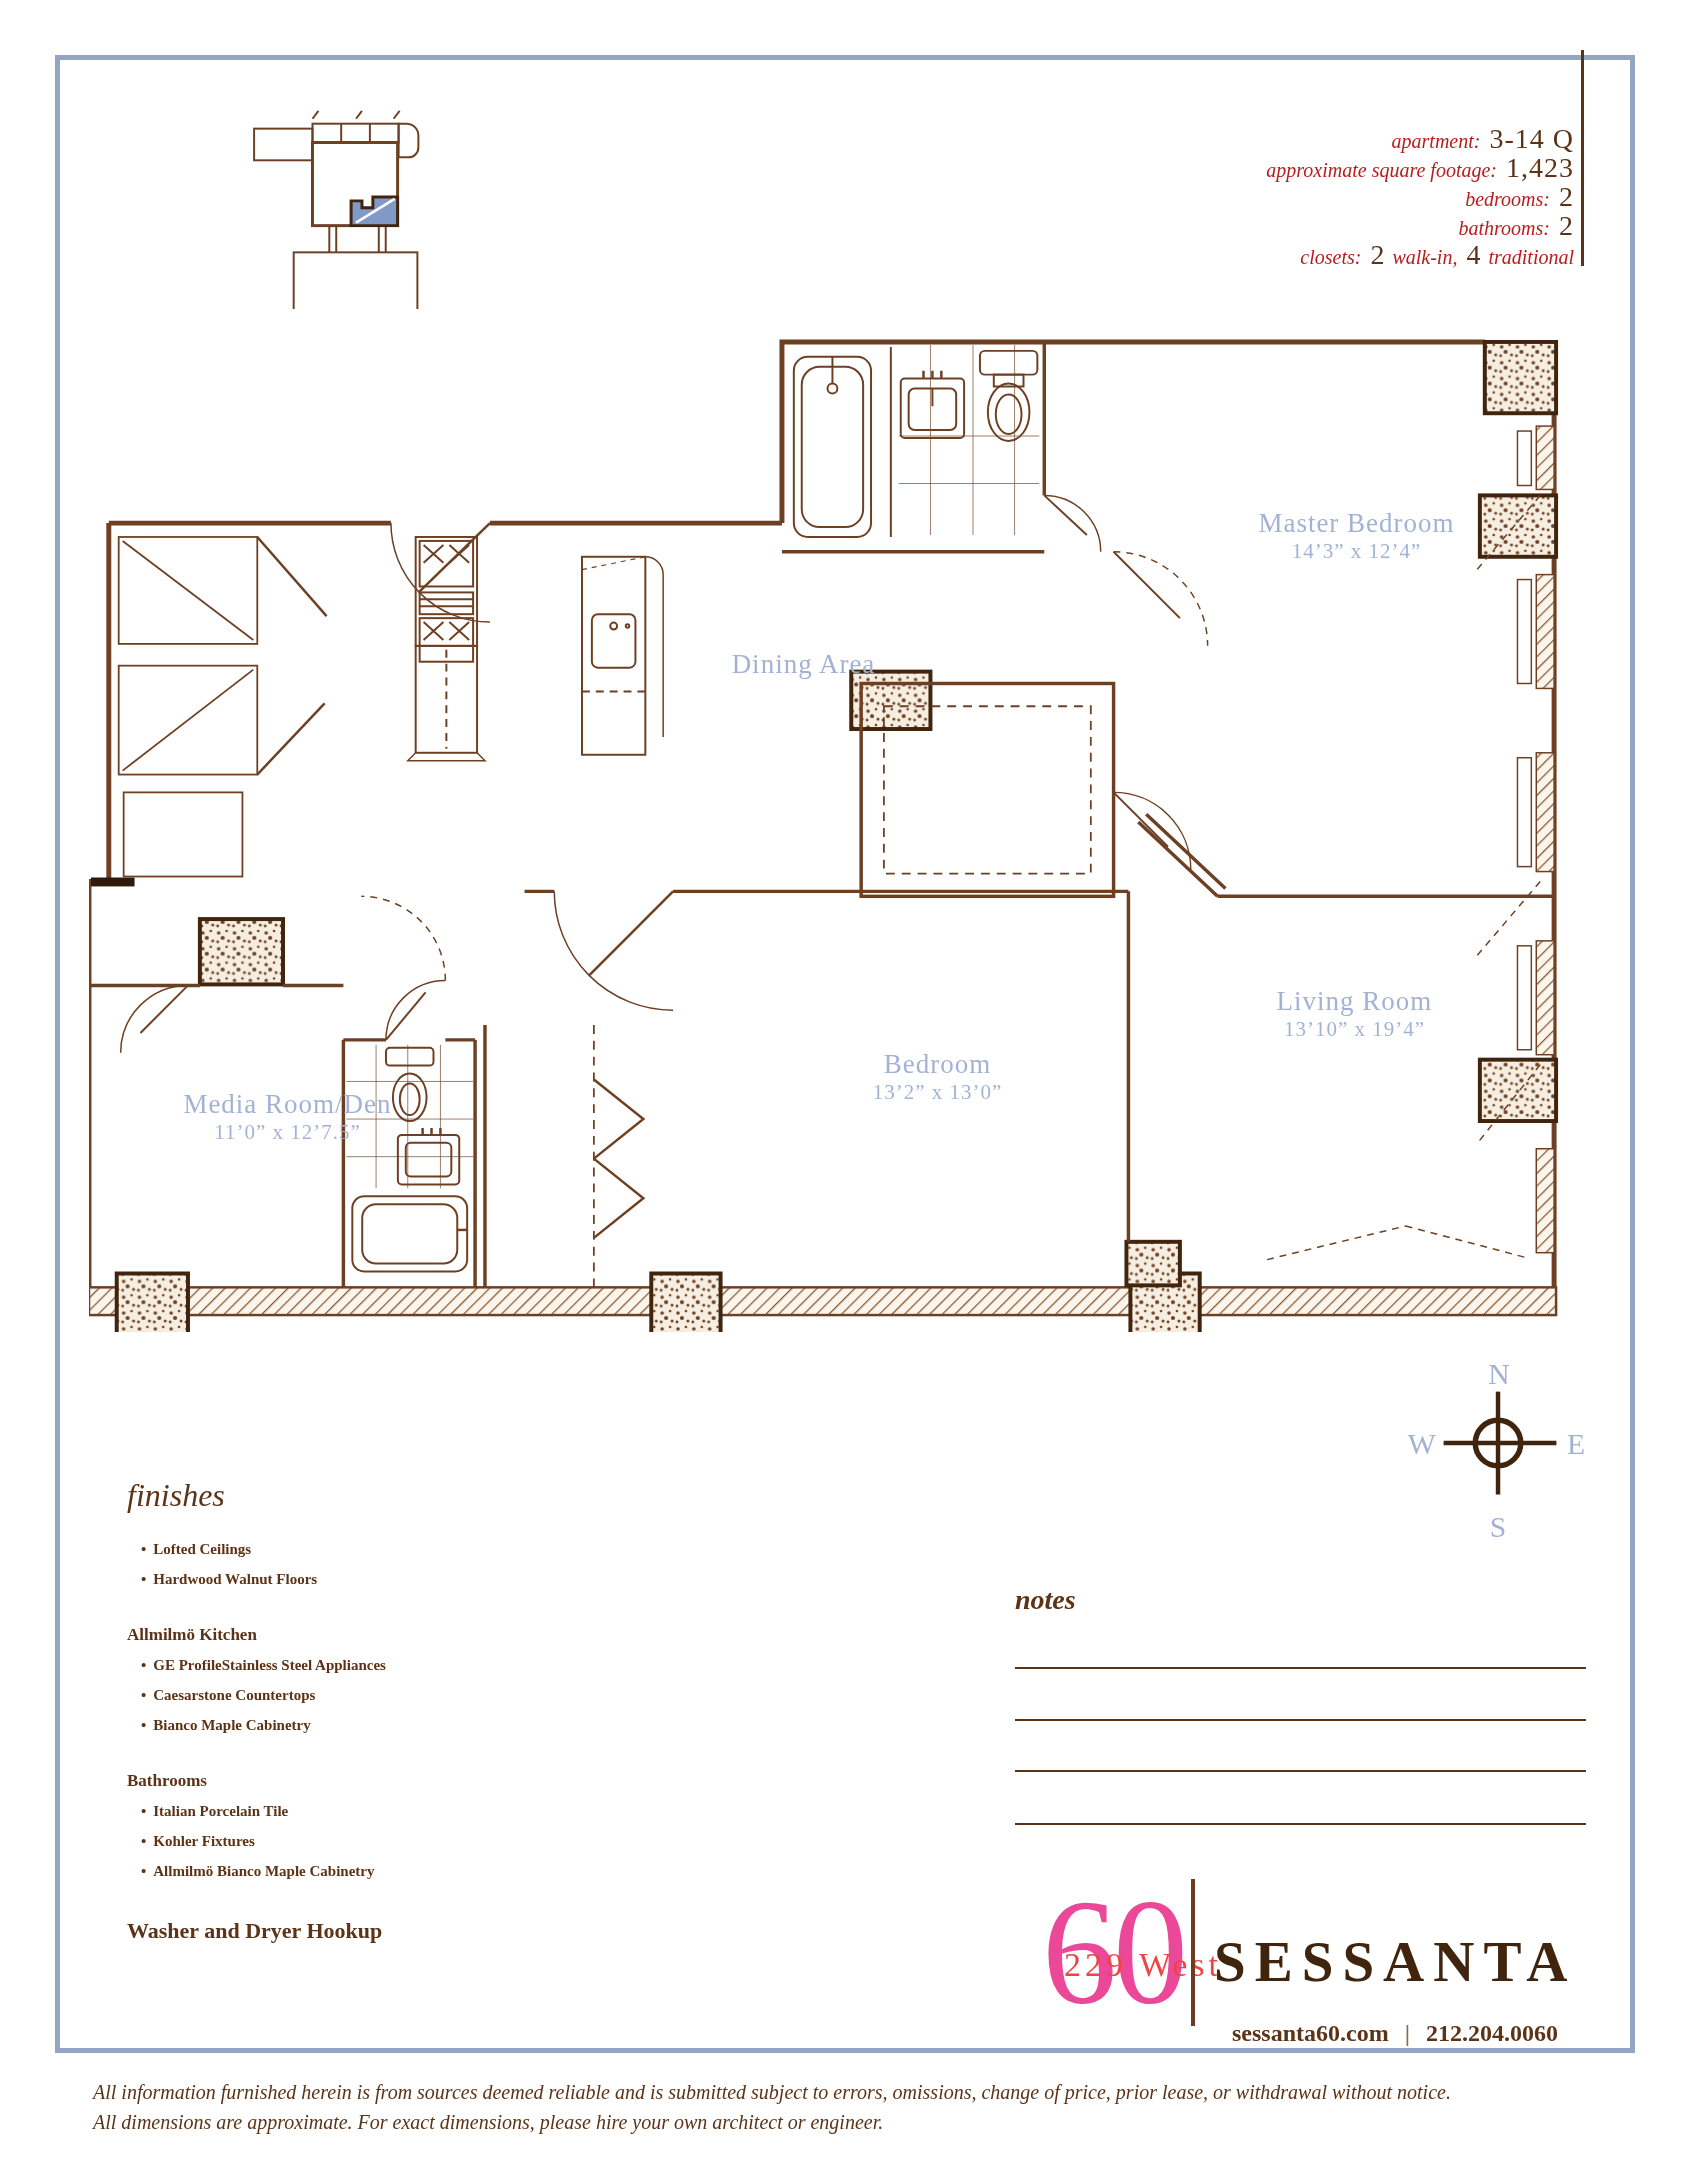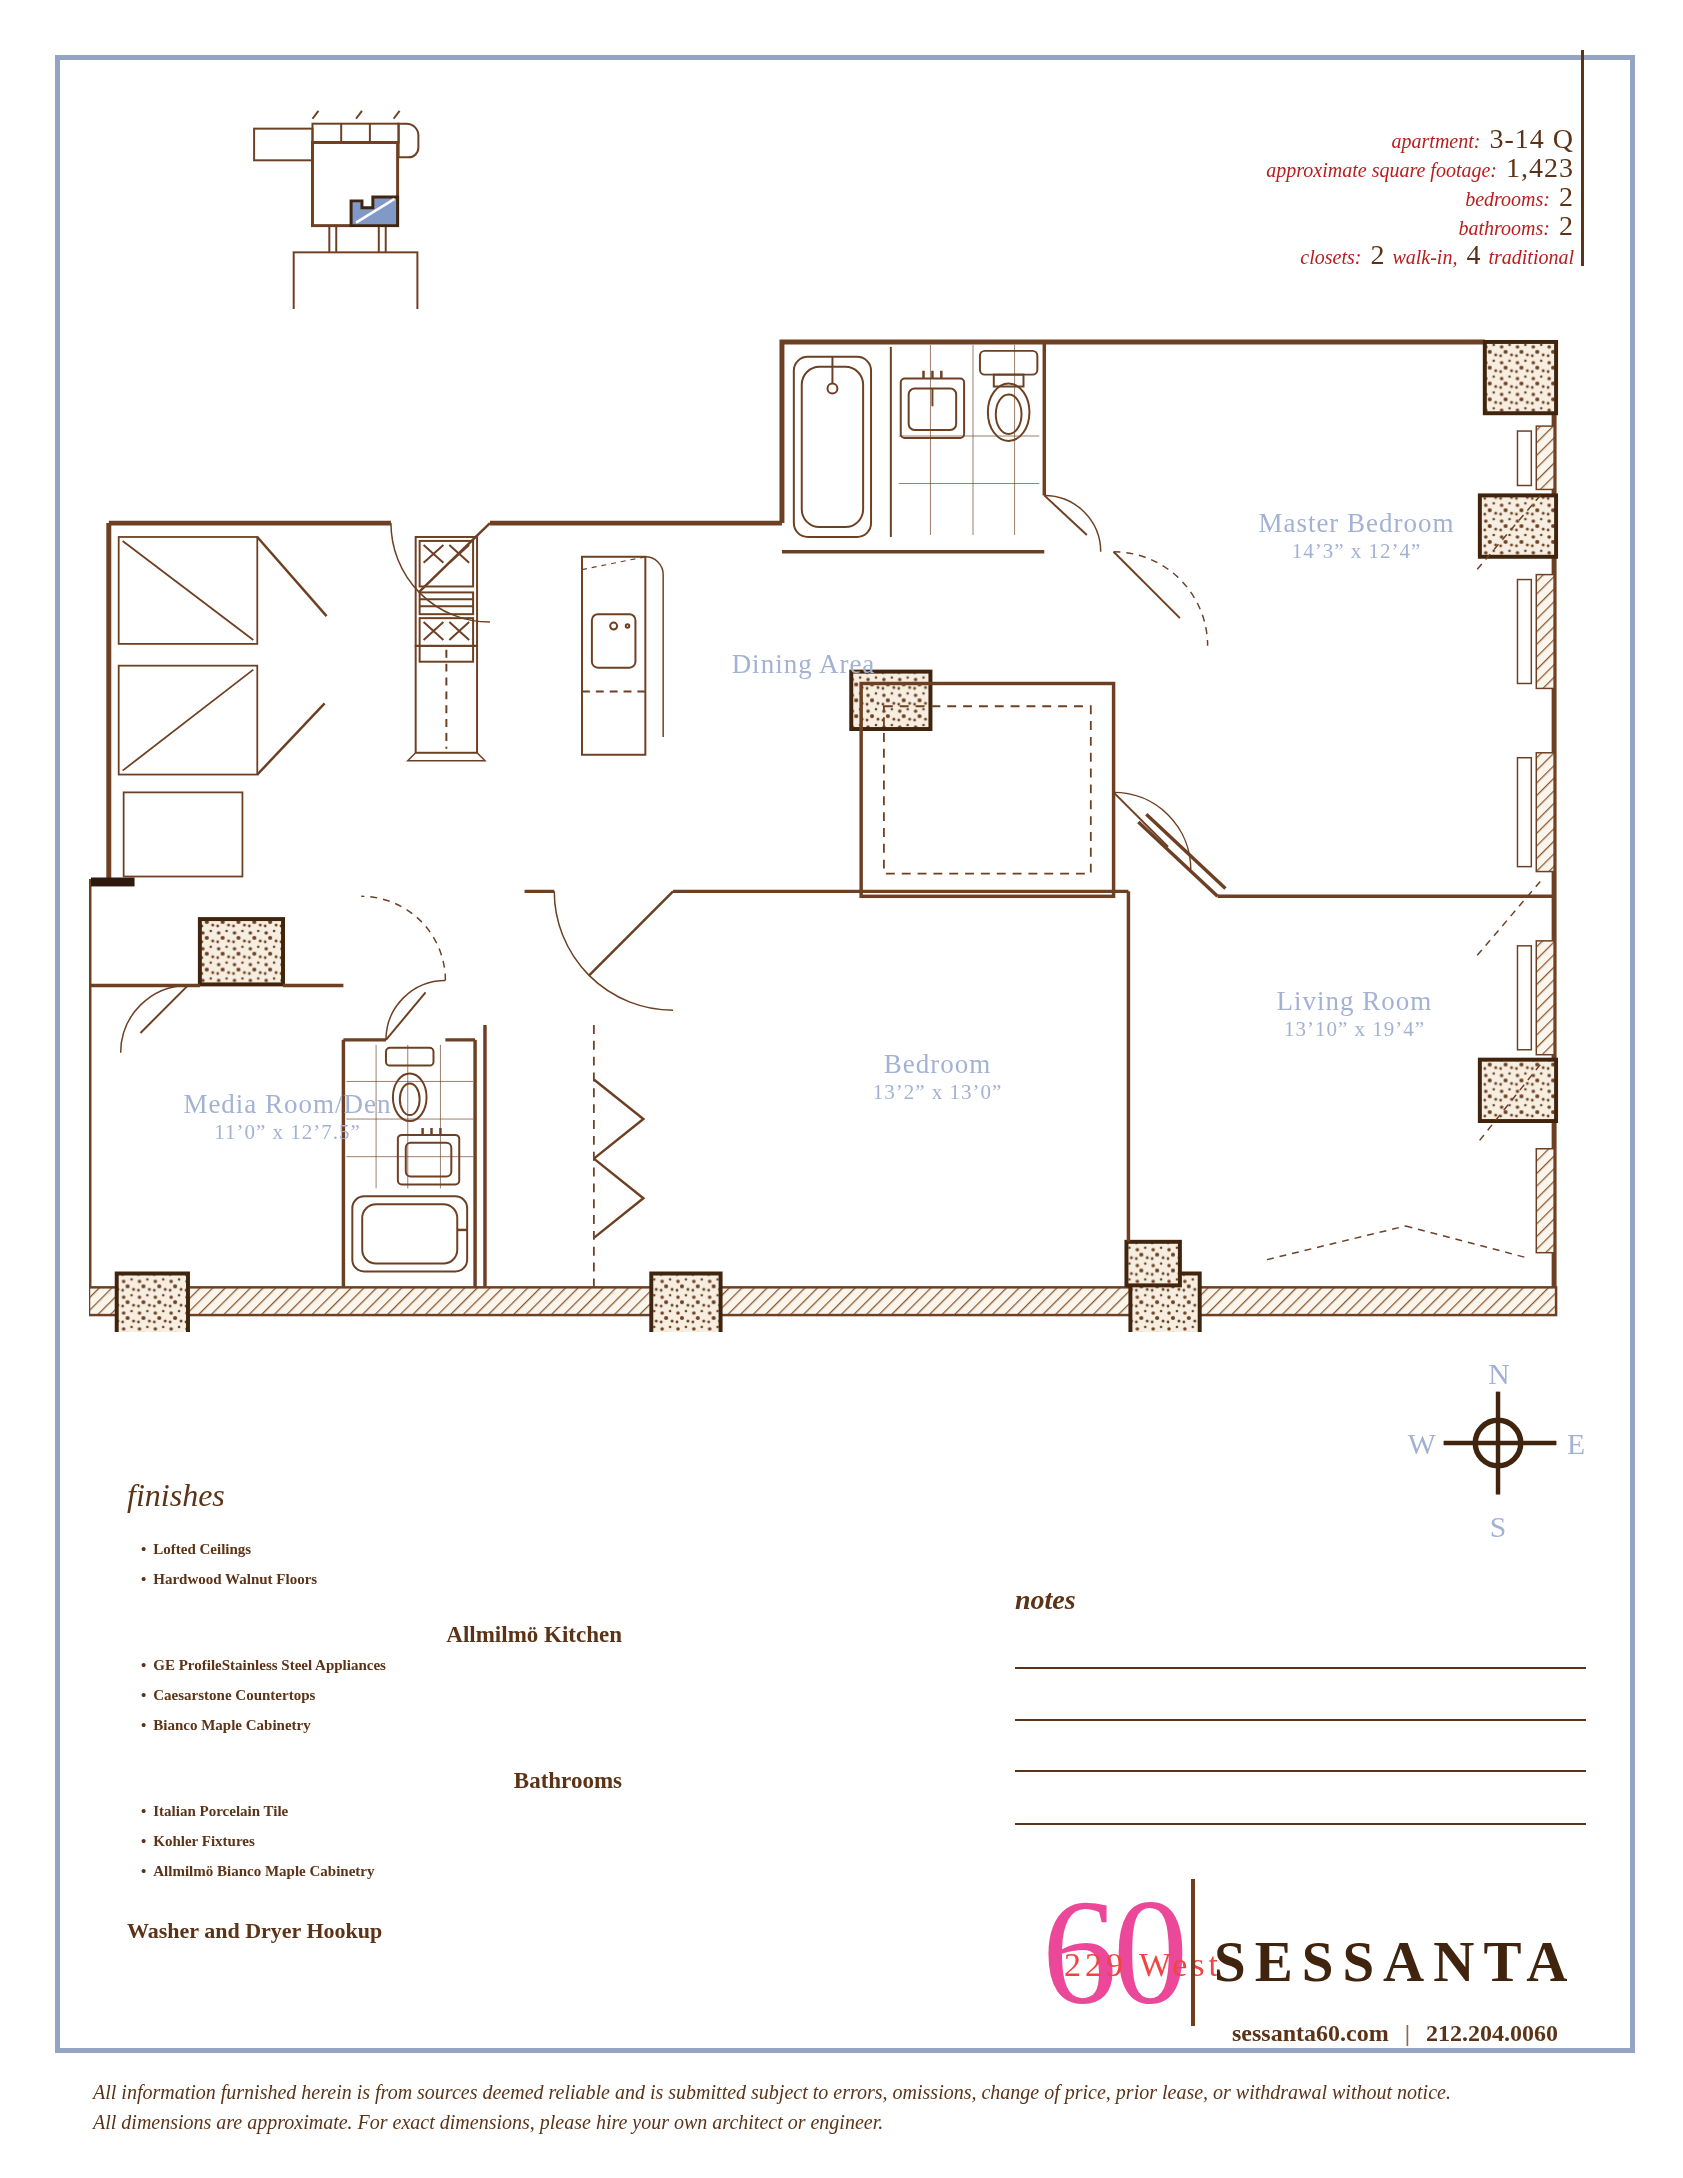--- a/index.html
+++ b/index.html
@@ -15,21 +15,21 @@
   .apt-rule{position:absolute;left:1581px;top:50px;width:3px;height:216px;background:#5c3316;}
   
   .room-label{position:absolute;width:317px;text-align:center;color:#a3b2d4;pointer-events:none;}
   .room-name{display:block;font-size:27px;letter-spacing:1px;}
   .room-dims{display:block;font-size:21px;letter-spacing:1px;}
   
   .finishes{position:absolute;left:127px;top:1477px;width:495px;color:#5c3316;}
   .fin-title{font-style:italic;font-size:32px;margin:0 0 20px 0;font-weight:normal;}
   .fin-item{font-size:15px;font-weight:bold;line-height:30px;padding-left:14px;}
   .fin-bullet{margin-right:7px;}
-  .fin-head{font-size:23px;font-weight:bold;line-height:30px;margin-top:26px;text-align:right;}
+  .fin-head{font-size:17px;font-weight:bold;line-height:30px;margin-top:26px;}
   .fin-extra{font-size:22px;font-weight:bold;line-height:30px;margin-top:30px;}
   
   .notes{position:absolute;left:1015px;top:1584px;width:571px;}
   .notes-title{font-style:italic;font-size:28px;margin:0;}
   .note-line{border:0;border-bottom:2px solid #5c3316;height:0;margin:0;}
   .nl1{margin-top:51px;} .nl2{margin-top:50px;} .nl3{margin-top:49px;} .nl4{margin-top:51px;}
   
   .logo-60{position:absolute;left:1042px;top:1877px;font-size:150px;line-height:150px;
            color:#ec4899;letter-spacing:-4px;}
   .logo-229{position:absolute;left:1064px;top:1946px;font-size:34px;color:#ef4444;letter-spacing:4px;}

